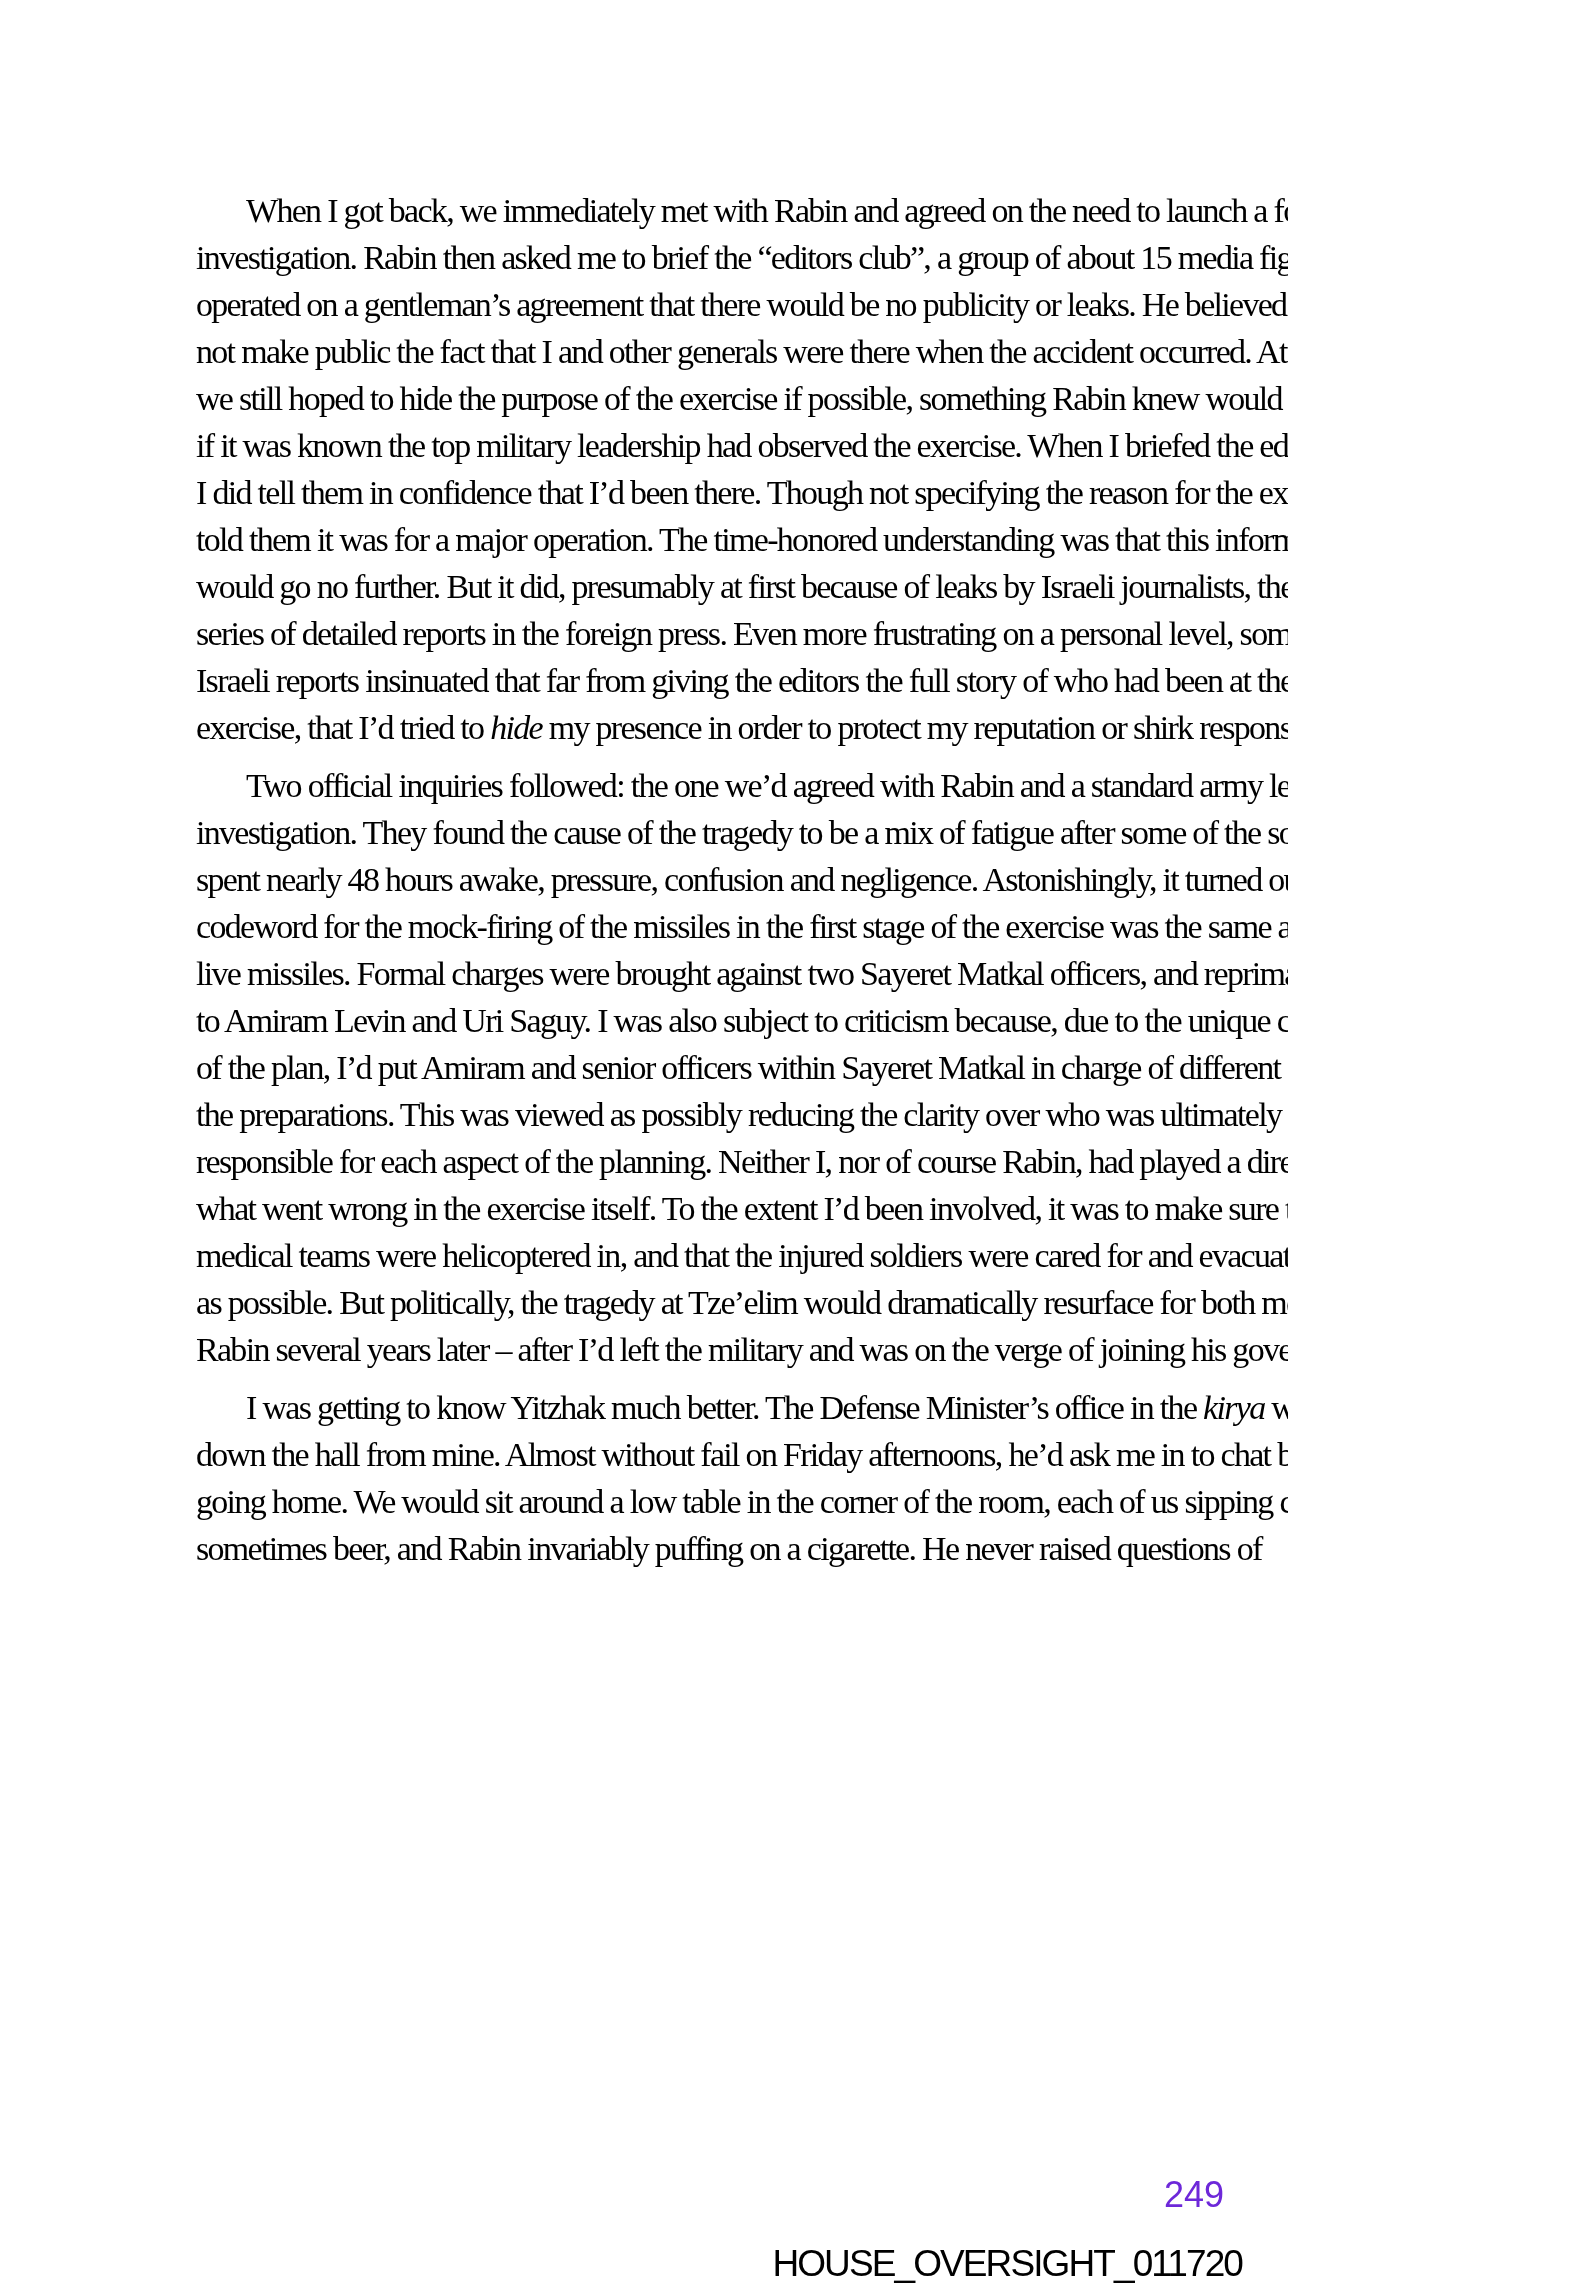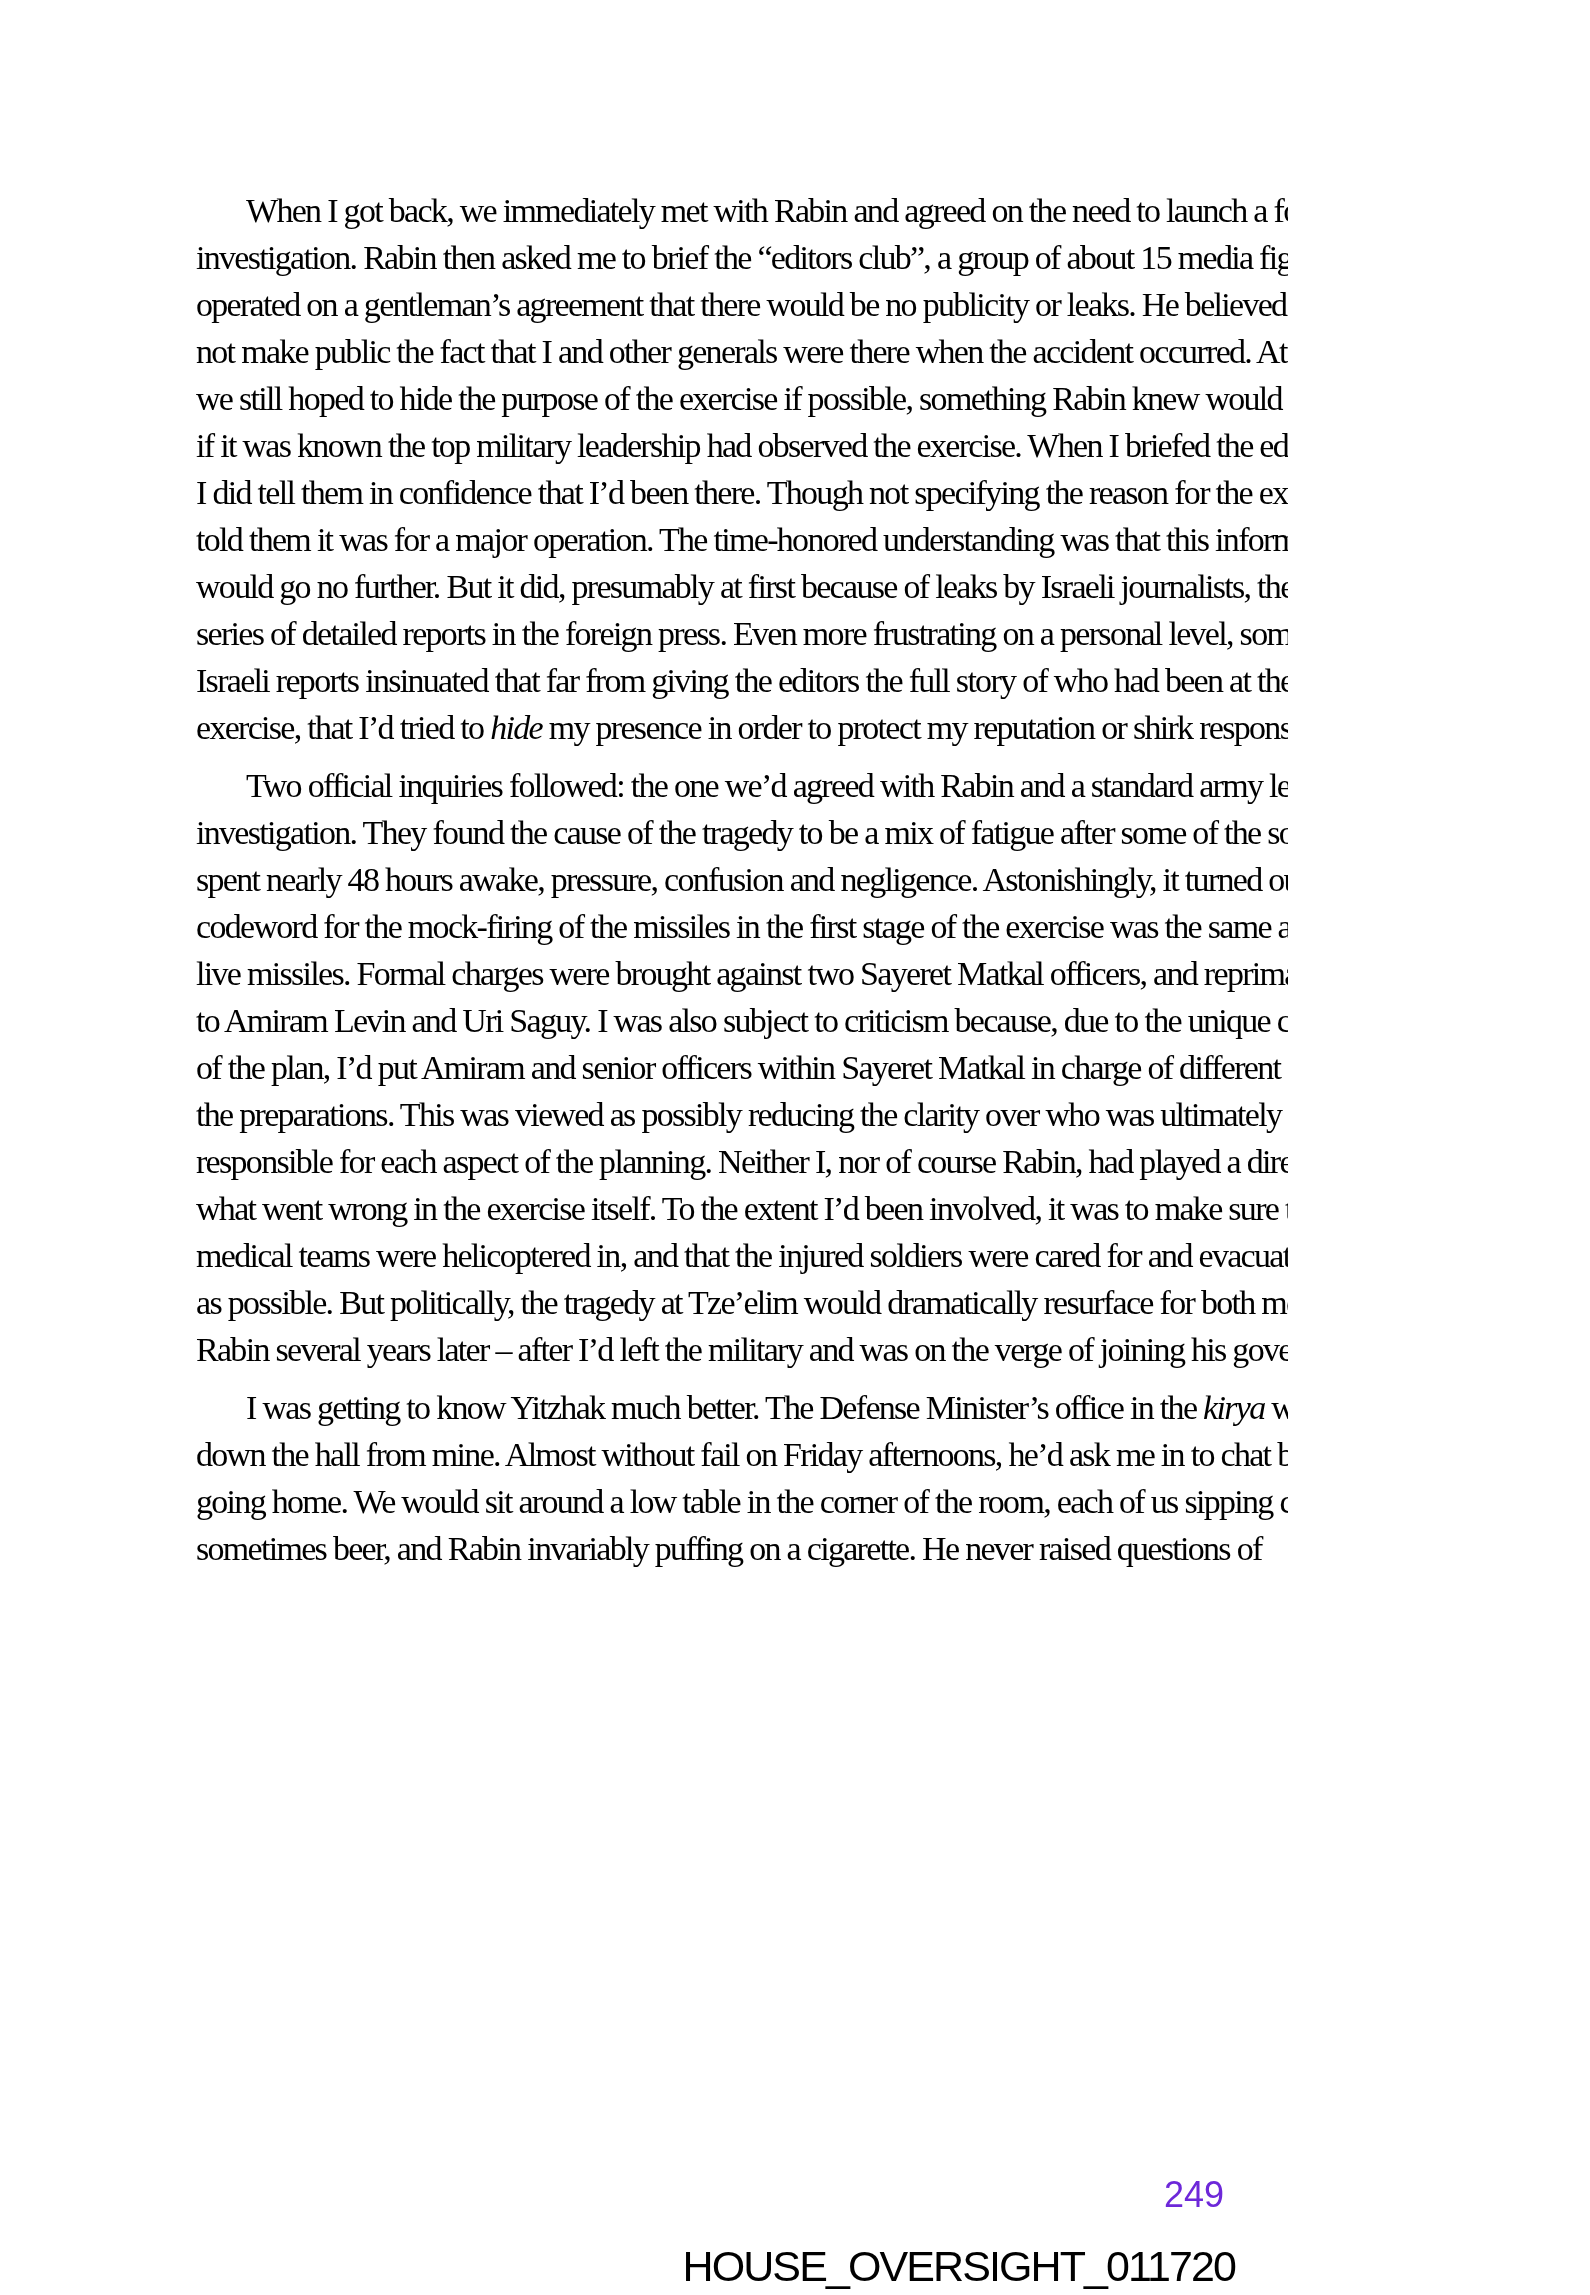--- a/index.html
+++ b/index.html
@@ -43,23 +43,23 @@
     right: 64px;
     font-family: "Liberation Sans", "DejaVu Sans", sans-serif;
     font-size: 36px;
     line-height: 1;
     letter-spacing: 0;
     color: #6d28d9;
   }
   .bates-stamp {
     position: absolute;
     top: 2245px;
-    right: 53px;
+    right: 46px;
     font-family: "Liberation Sans", "DejaVu Sans", sans-serif;
-    font-size: 43px;
+    font-size: 37px;
     line-height: 1;
     letter-spacing: -1.9px;
     color: #000000;
     white-space: nowrap;
   }
 </style>
 </head>
 <body>
 
 <div class="page">

